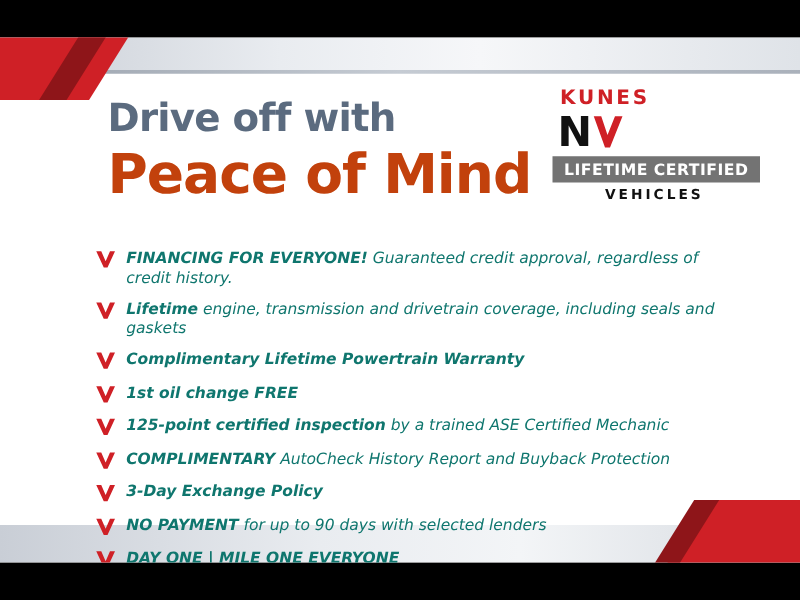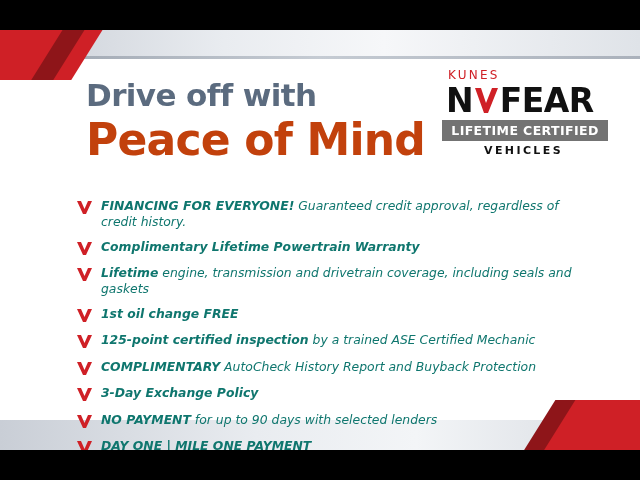--- a/index.html
+++ b/index.html
@@ -114,22 +114,22 @@
 
   
   .logo {
     position: absolute;
     right: 32px;
     top: 38px;
     width: 166px;
     text-align: center;
   }
   .logo .kunes {
-    font-size: 12px;
-    font-weight: 400;
+    font-size: 16px;
+    font-weight: 700;
     color: #cf2026;
     letter-spacing: 2.2px;
     text-align: left;
     margin-left: 6px;
     margin-bottom: 1px;
     font-family: "DejaVu Sans", sans-serif;
   }
   .logo .nofear {
     display: flex;
     align-items: center;
@@ -238,21 +238,20 @@
 
     <div class="logo">
       <div class="kunes">KUNES</div>
       <div class="nofear">
         <span class="n-letter">N</span>
         <span class="check-mark">
           <svg width="26" height="30" viewBox="0 0 26 30">
             <path d="M2 3 L8 3 L13 18 L19 3 L25 3 L15 28 L11 28 Z" fill="#cf2026"></path>
           </svg>
         </span>
-        <span class="fear">FEAR</span>
       </div>
       <div class="ribbon">LIFETIME CERTIFIED</div>
       <div class="vehicles">VEHICLES</div>
     </div>
 
     <div class="list">
 
       <div class="row">
         <span class="tick">
           <svg width="17" height="16" viewBox="0 0 17 16">
@@ -261,38 +260,38 @@
         </span>
         <span class="txt"><b>FINANCING FOR EVERYONE!</b><span> Guaranteed credit approval, regardless of credit history.</span></span>
       </div>
 
       <div class="row">
         <span class="tick">
           <svg width="17" height="16" viewBox="0 0 17 16">
               <path d="M1 2 L5 2 L8.5 10 L12 2 L16 2 L10 15 L7 15 Z" fill="#cf2026"></path>
             </svg>
         </span>
+        <span class="txt"><b>Lifetime</b><span> engine, transmission and drivetrain coverage, including seals and gaskets</span></span>
+      </div>
+
+      <div class="row">
+        <span class="tick">
+          <svg width="17" height="16" viewBox="0 0 17 16">
+              <path d="M1 2 L5 2 L8.5 10 L12 2 L16 2 L10 15 L7 15 Z" fill="#cf2026"></path>
+            </svg>
+        </span>
         <span class="txt"><b>Complimentary Lifetime Powertrain Warranty</b><span></span></span>
       </div>
 
       <div class="row">
         <span class="tick">
           <svg width="17" height="16" viewBox="0 0 17 16">
               <path d="M1 2 L5 2 L8.5 10 L12 2 L16 2 L10 15 L7 15 Z" fill="#cf2026"></path>
             </svg>
         </span>
-        <span class="txt"><b>Lifetime</b><span> engine, transmission and drivetrain coverage, including seals and gaskets</span></span>
-      </div>
-
-      <div class="row">
-        <span class="tick">
-          <svg width="17" height="16" viewBox="0 0 17 16">
-              <path d="M1 2 L5 2 L8.5 10 L12 2 L16 2 L10 15 L7 15 Z" fill="#cf2026"></path>
-            </svg>
-        </span>
         <span class="txt"><b>1st oil change FREE</b><span></span></span>
       </div>
 
       <div class="row">
         <span class="tick">
           <svg width="17" height="16" viewBox="0 0 17 16">
               <path d="M1 2 L5 2 L8.5 10 L12 2 L16 2 L10 15 L7 15 Z" fill="#cf2026"></path>
             </svg>
         </span>
         <span class="txt"><b>125-point certified inspection</b><span> by a trained ASE Certified Mechanic</span></span>
@@ -325,20 +324,20 @@
         <span class="txt"><b>NO PAYMENT</b><span> for up to 90 days with selected lenders</span></span>
       </div>
 
       <div class="row">
         <span class="tick">
           <svg width="17" height="16" viewBox="0 0 17 16">
               <path d="M1 2 L5 2 L8.5 10 L12 2 L16 2 L10 15 L7 15 Z" fill="#cf2026"></path>
             </svg>
         </span>
         <span class="txt">
-          <b>DAY ONE | MILE ONE PAYMENT</b>
+          <b>DAY ONE | MILE ONE EVERYONE</b>
           
         </span>
       </div>
 
     </div>
   </div>
 </div>
 
 </body></html>

